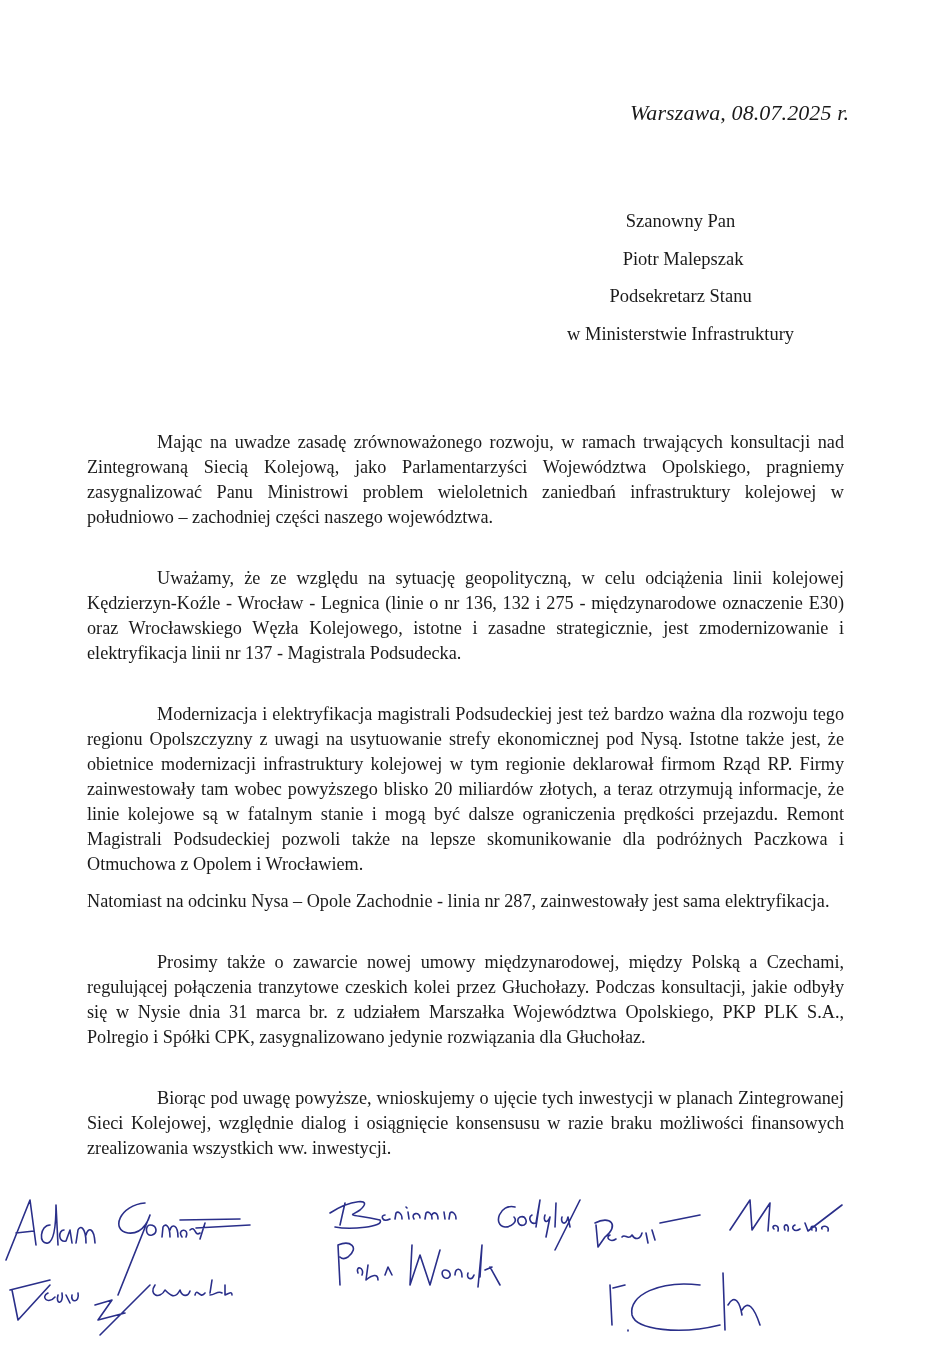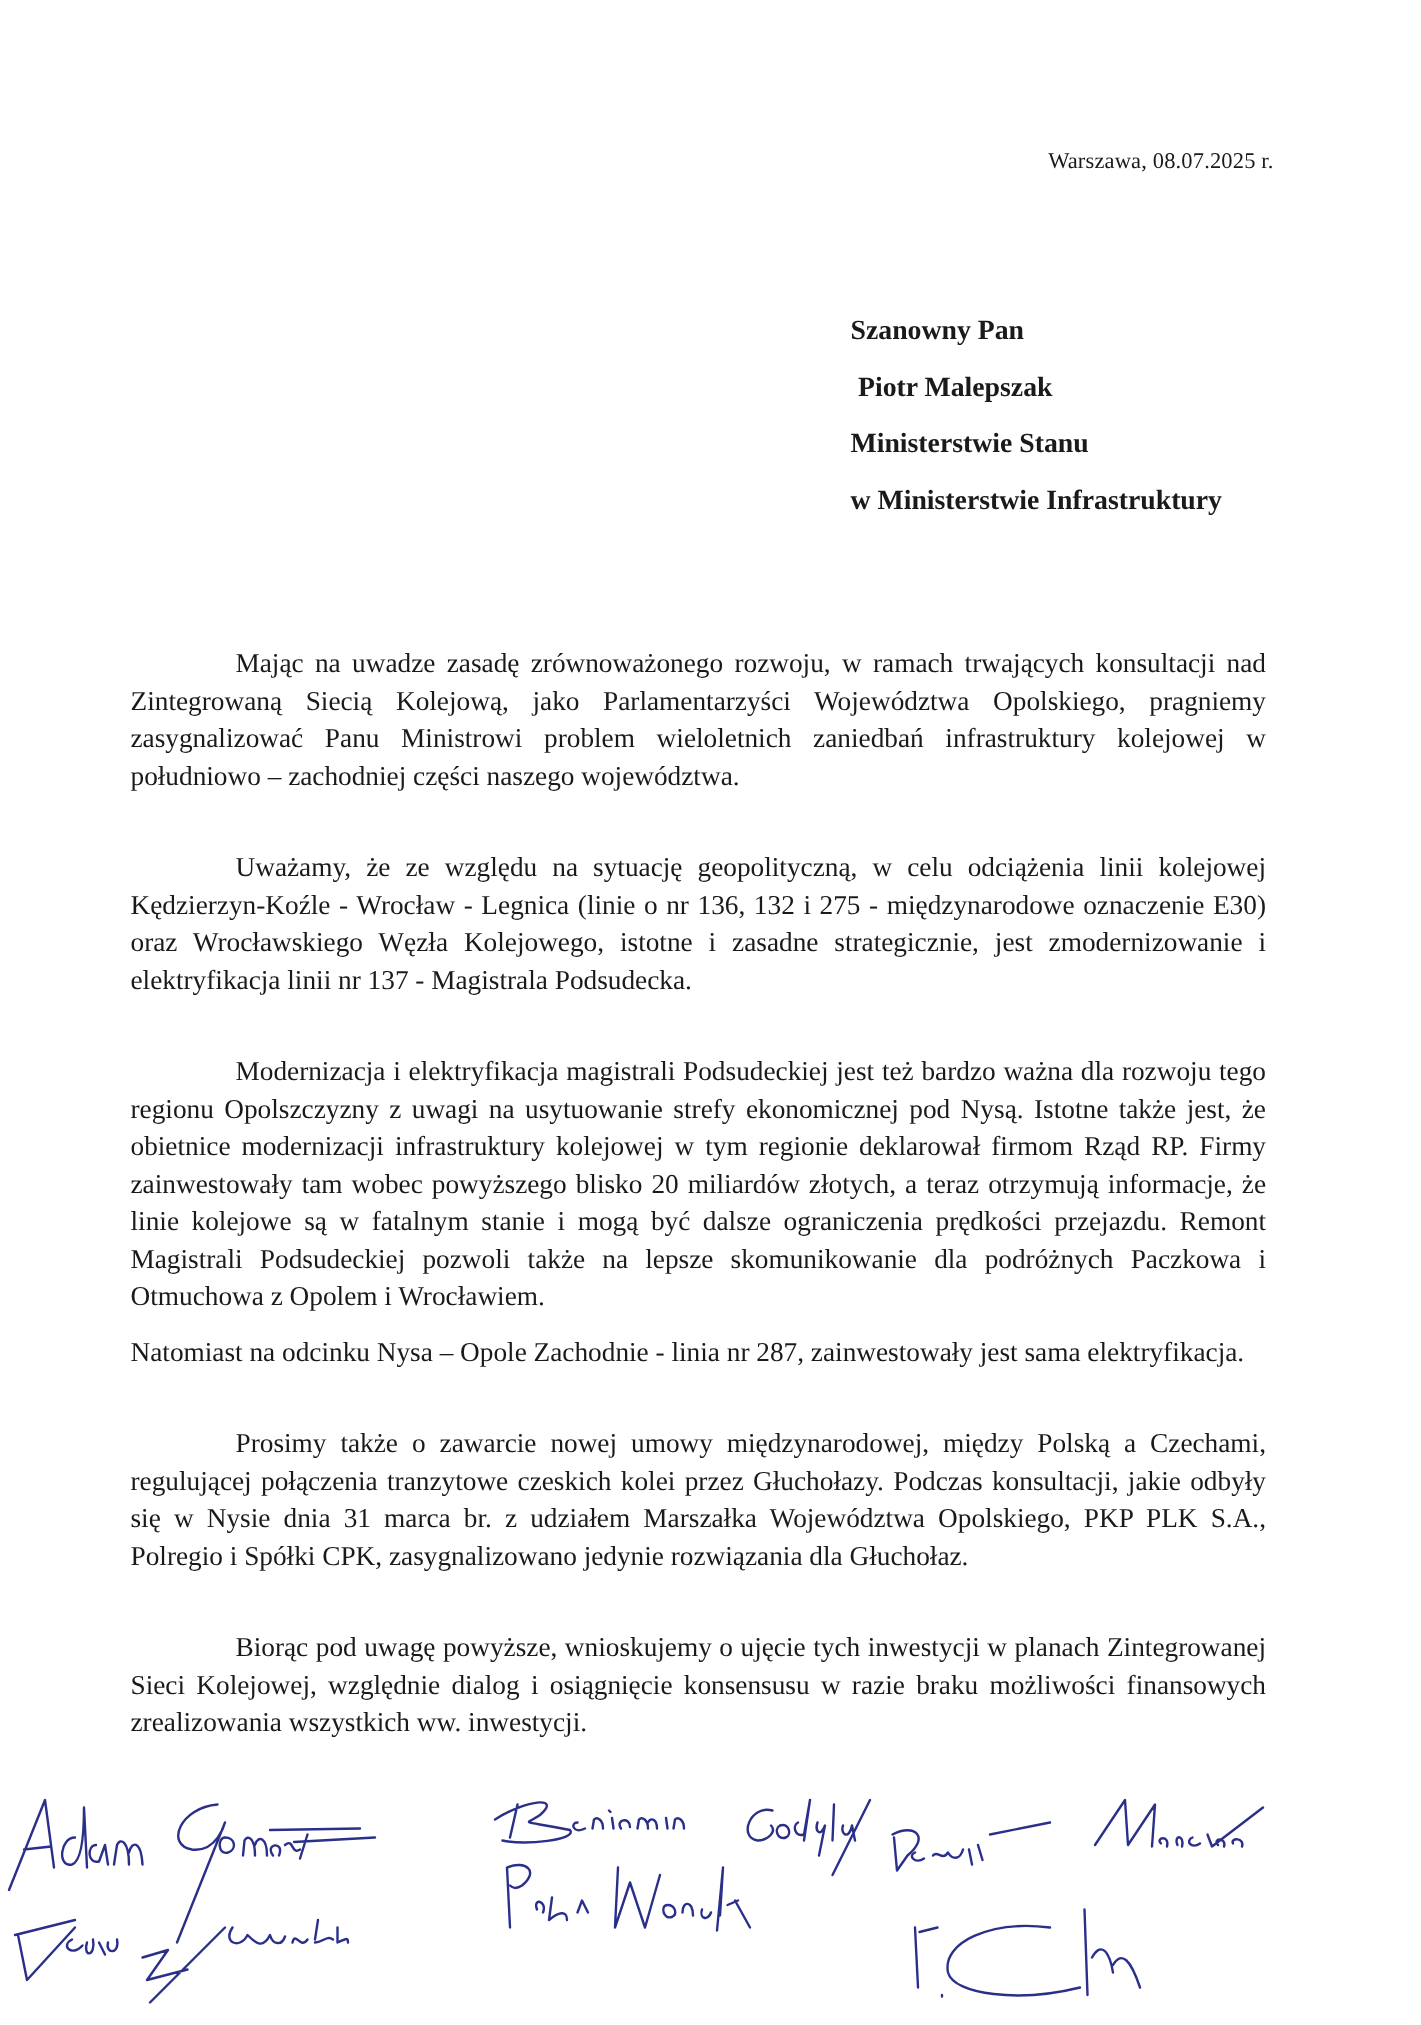--- a/index.html
+++ b/index.html
@@ -1,40 +1,40 @@
 <!DOCTYPE html>
 <html><head>
 <meta charset="utf-8">
 <style>
   html, body { margin: 0; padding: 0; background: #ffffff; }
   body { width: 947px; height: 1350px; position: relative; overflow: hidden;
          font-family: "Liberation Serif", serif; color: #1a1a1a; }
   .page { position: absolute; left: 0; top: 0; width: 947px; height: 1350px; background: #ffffff; }
-  .date { position: absolute; top: 100px; right: 98px; font-size: 15px; letter-spacing: 0.1px; }
-  .addressee { position: absolute; left: 567px; top: 207px; font-weight: bold; font-size: 18.5px; }
+  .date { position: absolute; top: 100px; right: 98px; font-size: 22px; letter-spacing: 0.1px; font-style: italic; }
+  .addressee { position: absolute; left: 567px; top: 207px; font-weight: normal; font-size: 18.5px; text-align: center; }
   .addressee div { height: 37.5px; line-height: 28px; }
   .addressee .indent { padding-left: 5px; }
   .body { position: absolute; left: 87px; top: 394px; width: 757px; font-size: 18.2px; line-height: 25px; }
   .body p { margin: 0 0 11.5px 0; text-align: justify; }
   .body p.ind { text-indent: 70px; margin-top: 36px; }
   .sigs { position: absolute; left: 0; top: 1185px; width: 947px; height: 165px; }
   .sigs svg { width: 947px; height: 165px; }
   .sigs path { fill: none; stroke: #2a2f8a; stroke-width: 1.6; stroke-linecap: round; stroke-linejoin: round; }
 </style>
 </head>
 <body>
 
 <div class="page">
 
   <div class="date">Warszawa, 08.07.2025 r.</div>
 
   <div class="addressee">
     <div>Szanowny Pan</div>
     <div class="indent">Piotr Malepszak</div>
-    <div>Ministerstwie Stanu</div>
+    <div>Podsekretarz Stanu</div>
     <div>w  Ministerstwie Infrastruktury</div>
   </div>
 
   <div class="body">
     <p class="ind">Mając na uwadze zasadę zrównoważonego rozwoju, w ramach trwających konsultacji nad Zintegrowaną Siecią Kolejową, jako Parlamentarzyści Województwa Opolskiego, pragniemy zasygnalizować Panu Ministrowi problem wieloletnich zaniedbań infrastruktury kolejowej w południowo – zachodniej części naszego województwa.</p>
     <p class="ind">Uważamy, że ze względu na sytuację geopolityczną, w celu odciążenia linii kolejowej Kędzierzyn-Koźle - Wrocław - Legnica (linie o nr 136, 132 i 275 - międzynarodowe oznaczenie E30) oraz Wrocławskiego Węzła Kolejowego, istotne i zasadne strategicznie, jest zmodernizowanie i elektryfikacja linii nr 137 - Magistrala Podsudecka.</p>
     <p class="ind">Modernizacja i elektryfikacja magistrali Podsudeckiej jest też bardzo ważna dla rozwoju tego regionu Opolszczyzny z uwagi na usytuowanie strefy ekonomicznej pod Nysą. Istotne także jest, że obietnice modernizacji infrastruktury kolejowej w tym regionie deklarował firmom Rząd RP. Firmy zainwestowały tam wobec powyższego blisko 20 miliardów złotych, a teraz otrzymują informacje, że linie kolejowe są w fatalnym stanie i mogą być dalsze ograniczenia prędkości przejazdu. Remont Magistrali Podsudeckiej pozwoli  także na lepsze skomunikowanie dla podróżnych Paczkowa i Otmuchowa z Opolem i Wrocławiem.</p>
     <p>Natomiast na odcinku Nysa – Opole Zachodnie - linia nr 287, zainwestowały jest sama elektryfikacja.</p>
     <p class="ind">Prosimy także o zawarcie nowej umowy międzynarodowej, między Polską a Czechami, regulującej połączenia tranzytowe czeskich kolei przez Głuchołazy. Podczas konsultacji, jakie odbyły się w Nysie dnia 31 marca br. z udziałem Marszałka Województwa Opolskiego, PKP PLK S.A., Polregio i Spółki CPK, zasygnalizowano jedynie rozwiązania dla Głuchołaz.</p>
     <p class="ind">Biorąc pod uwagę powyższe, wnioskujemy o ujęcie tych inwestycji w planach Zintegrowanej Sieci Kolejowej, względnie dialog i osiągnięcie konsensusu w razie braku możliwości finansowych zrealizowania wszystkich ww. inwestycji.</p>

